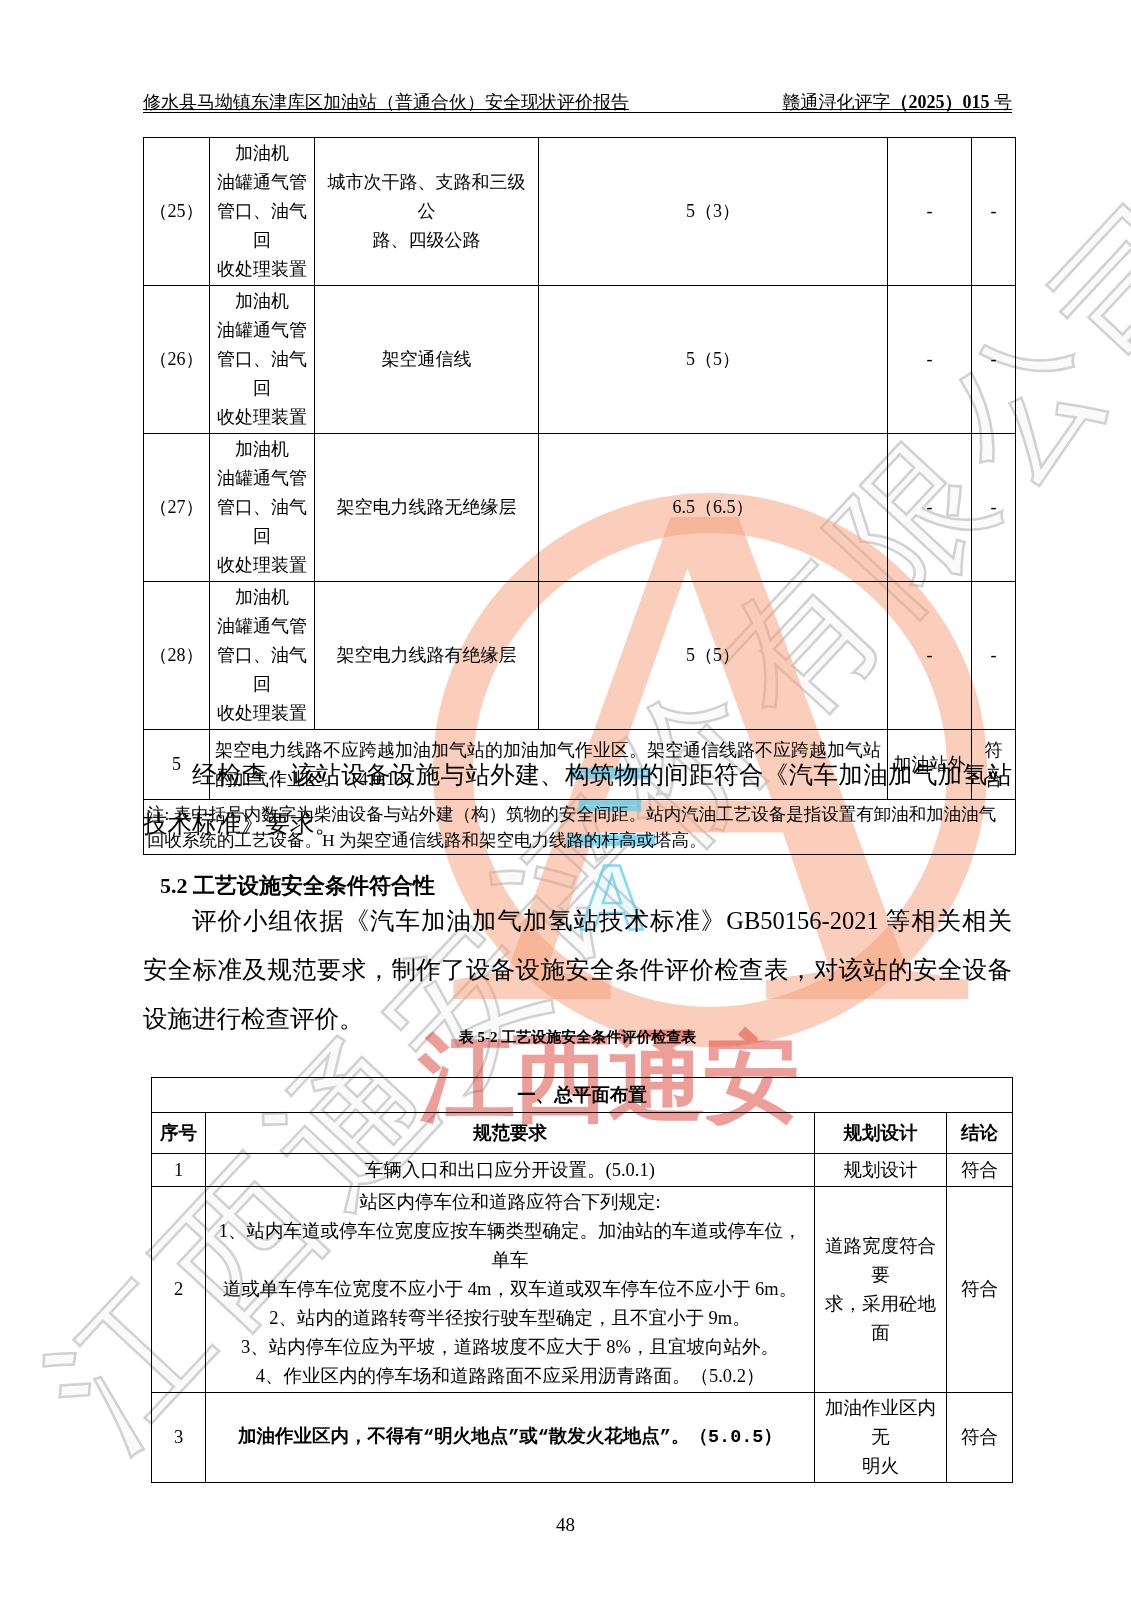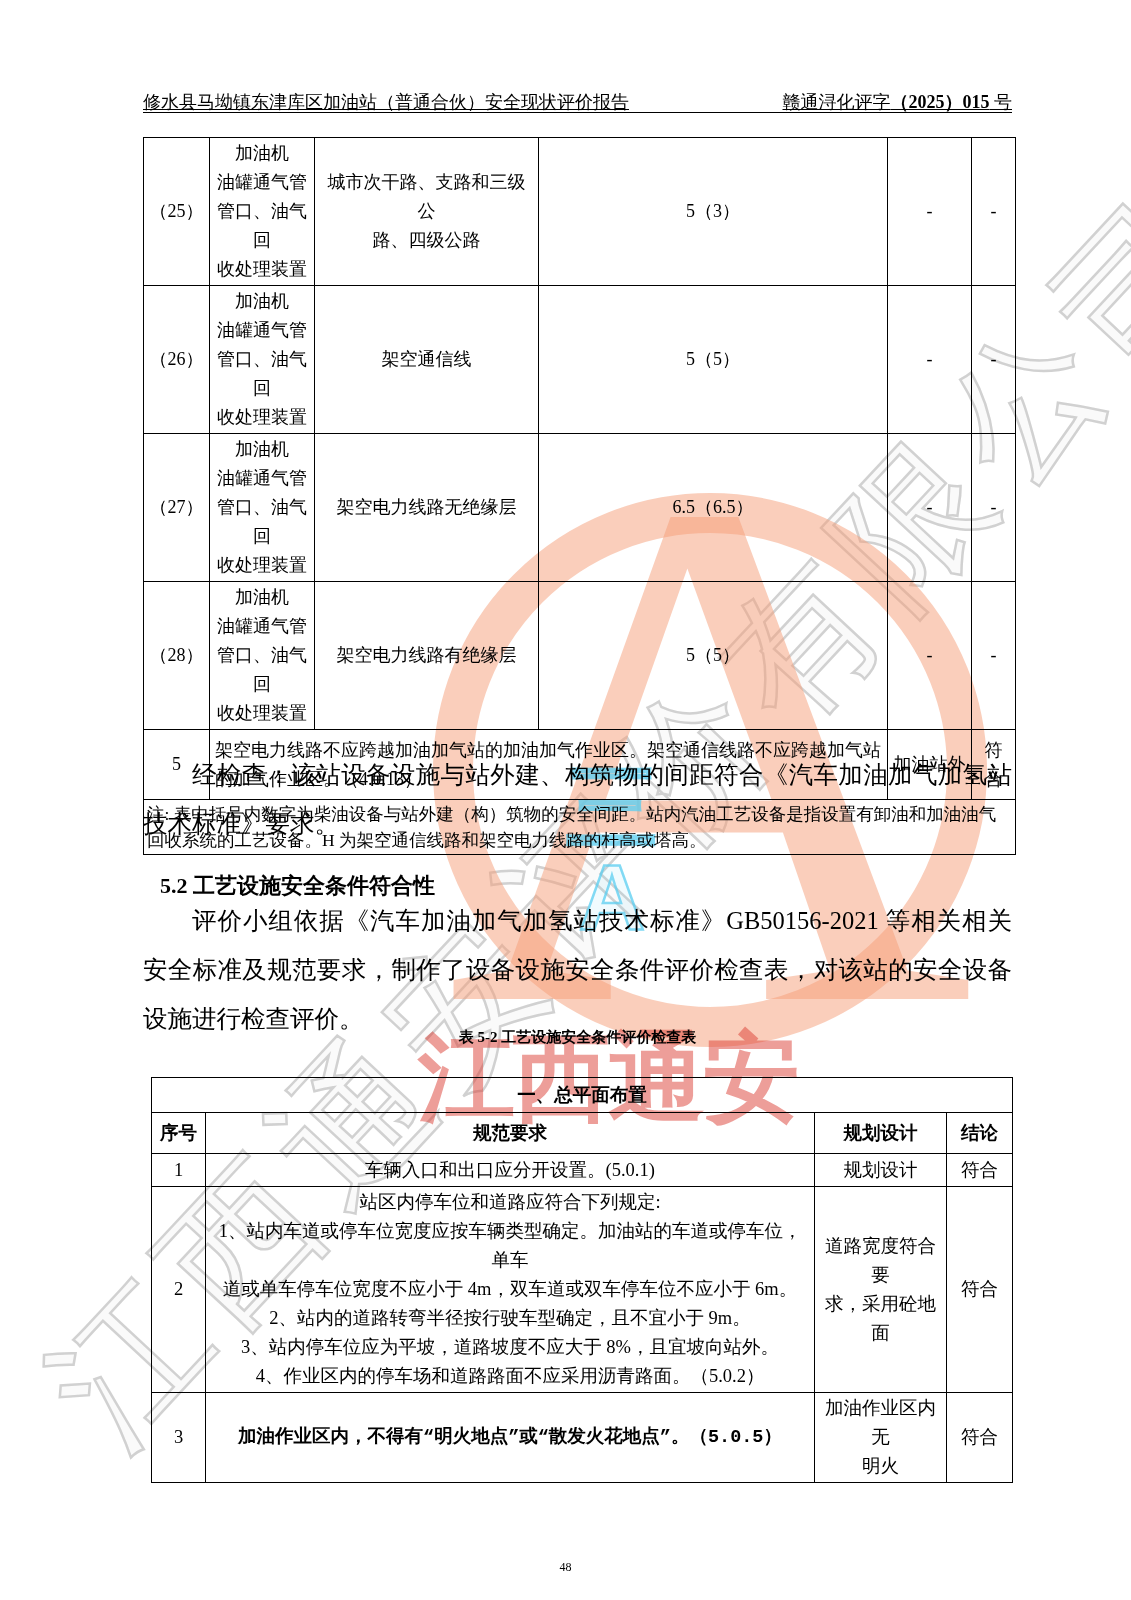--- a/index.html
+++ b/index.html
@@ -90,22 +90,22 @@
   }
   .t2{
     position:absolute;left:151px;top:1077px;width:861px;
     font-size:18.5px;line-height:29px;
   }
   .t2 .sec{font-weight:bold;}
   .t2 .hdr{font-weight:bold;}
   .t2 .left{text-align:center;}
   .t2 .boldreq{font-weight:bold;font-family:Liberation Mono, monospace;}
   .pageno{
-    position:absolute;left:0;top:1560px;width:100%;
-    text-align:center;font-size:12px;
+    position:absolute;left:0;top:1514px;width:100%;
+    text-align:center;font-size:19px;
   }
 </style>
 </head>
 <body>
 
 <div class="page">
 
   <div class="wm wm-diag">江西通安评价有限公司</div>
   <div class="wm wm-ring"></div>
   <div class="wm wm-A">A</div>

